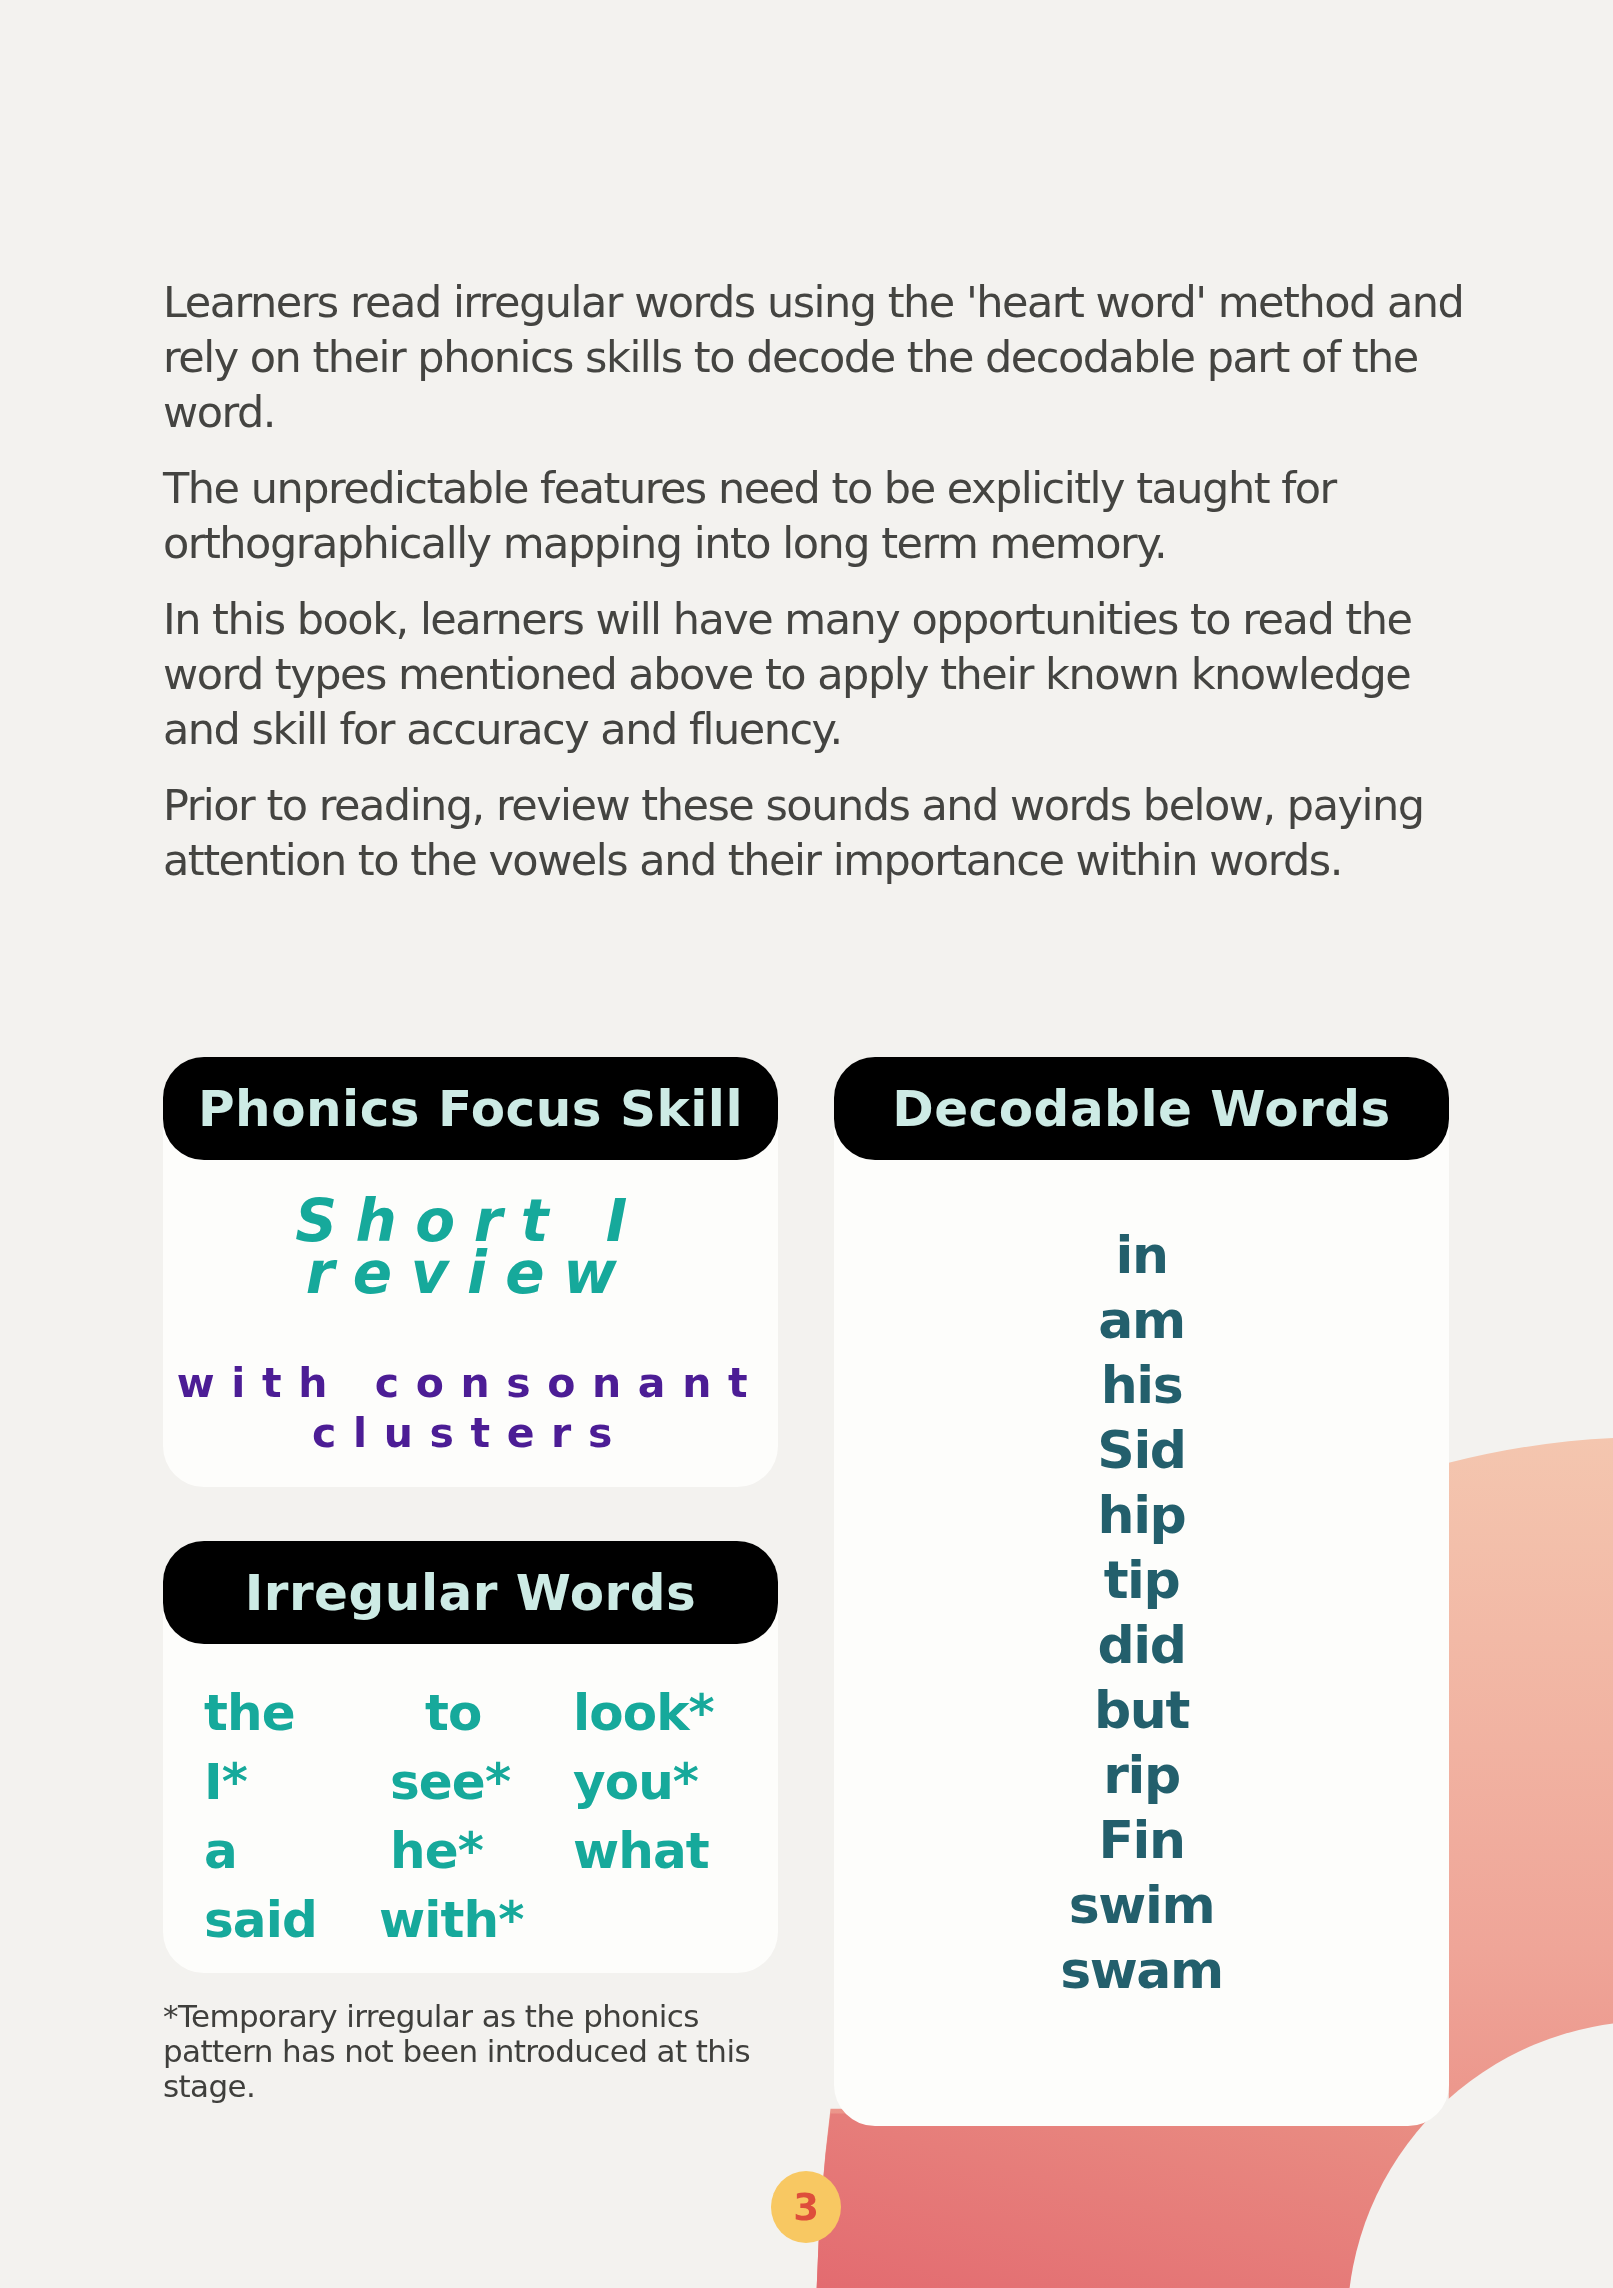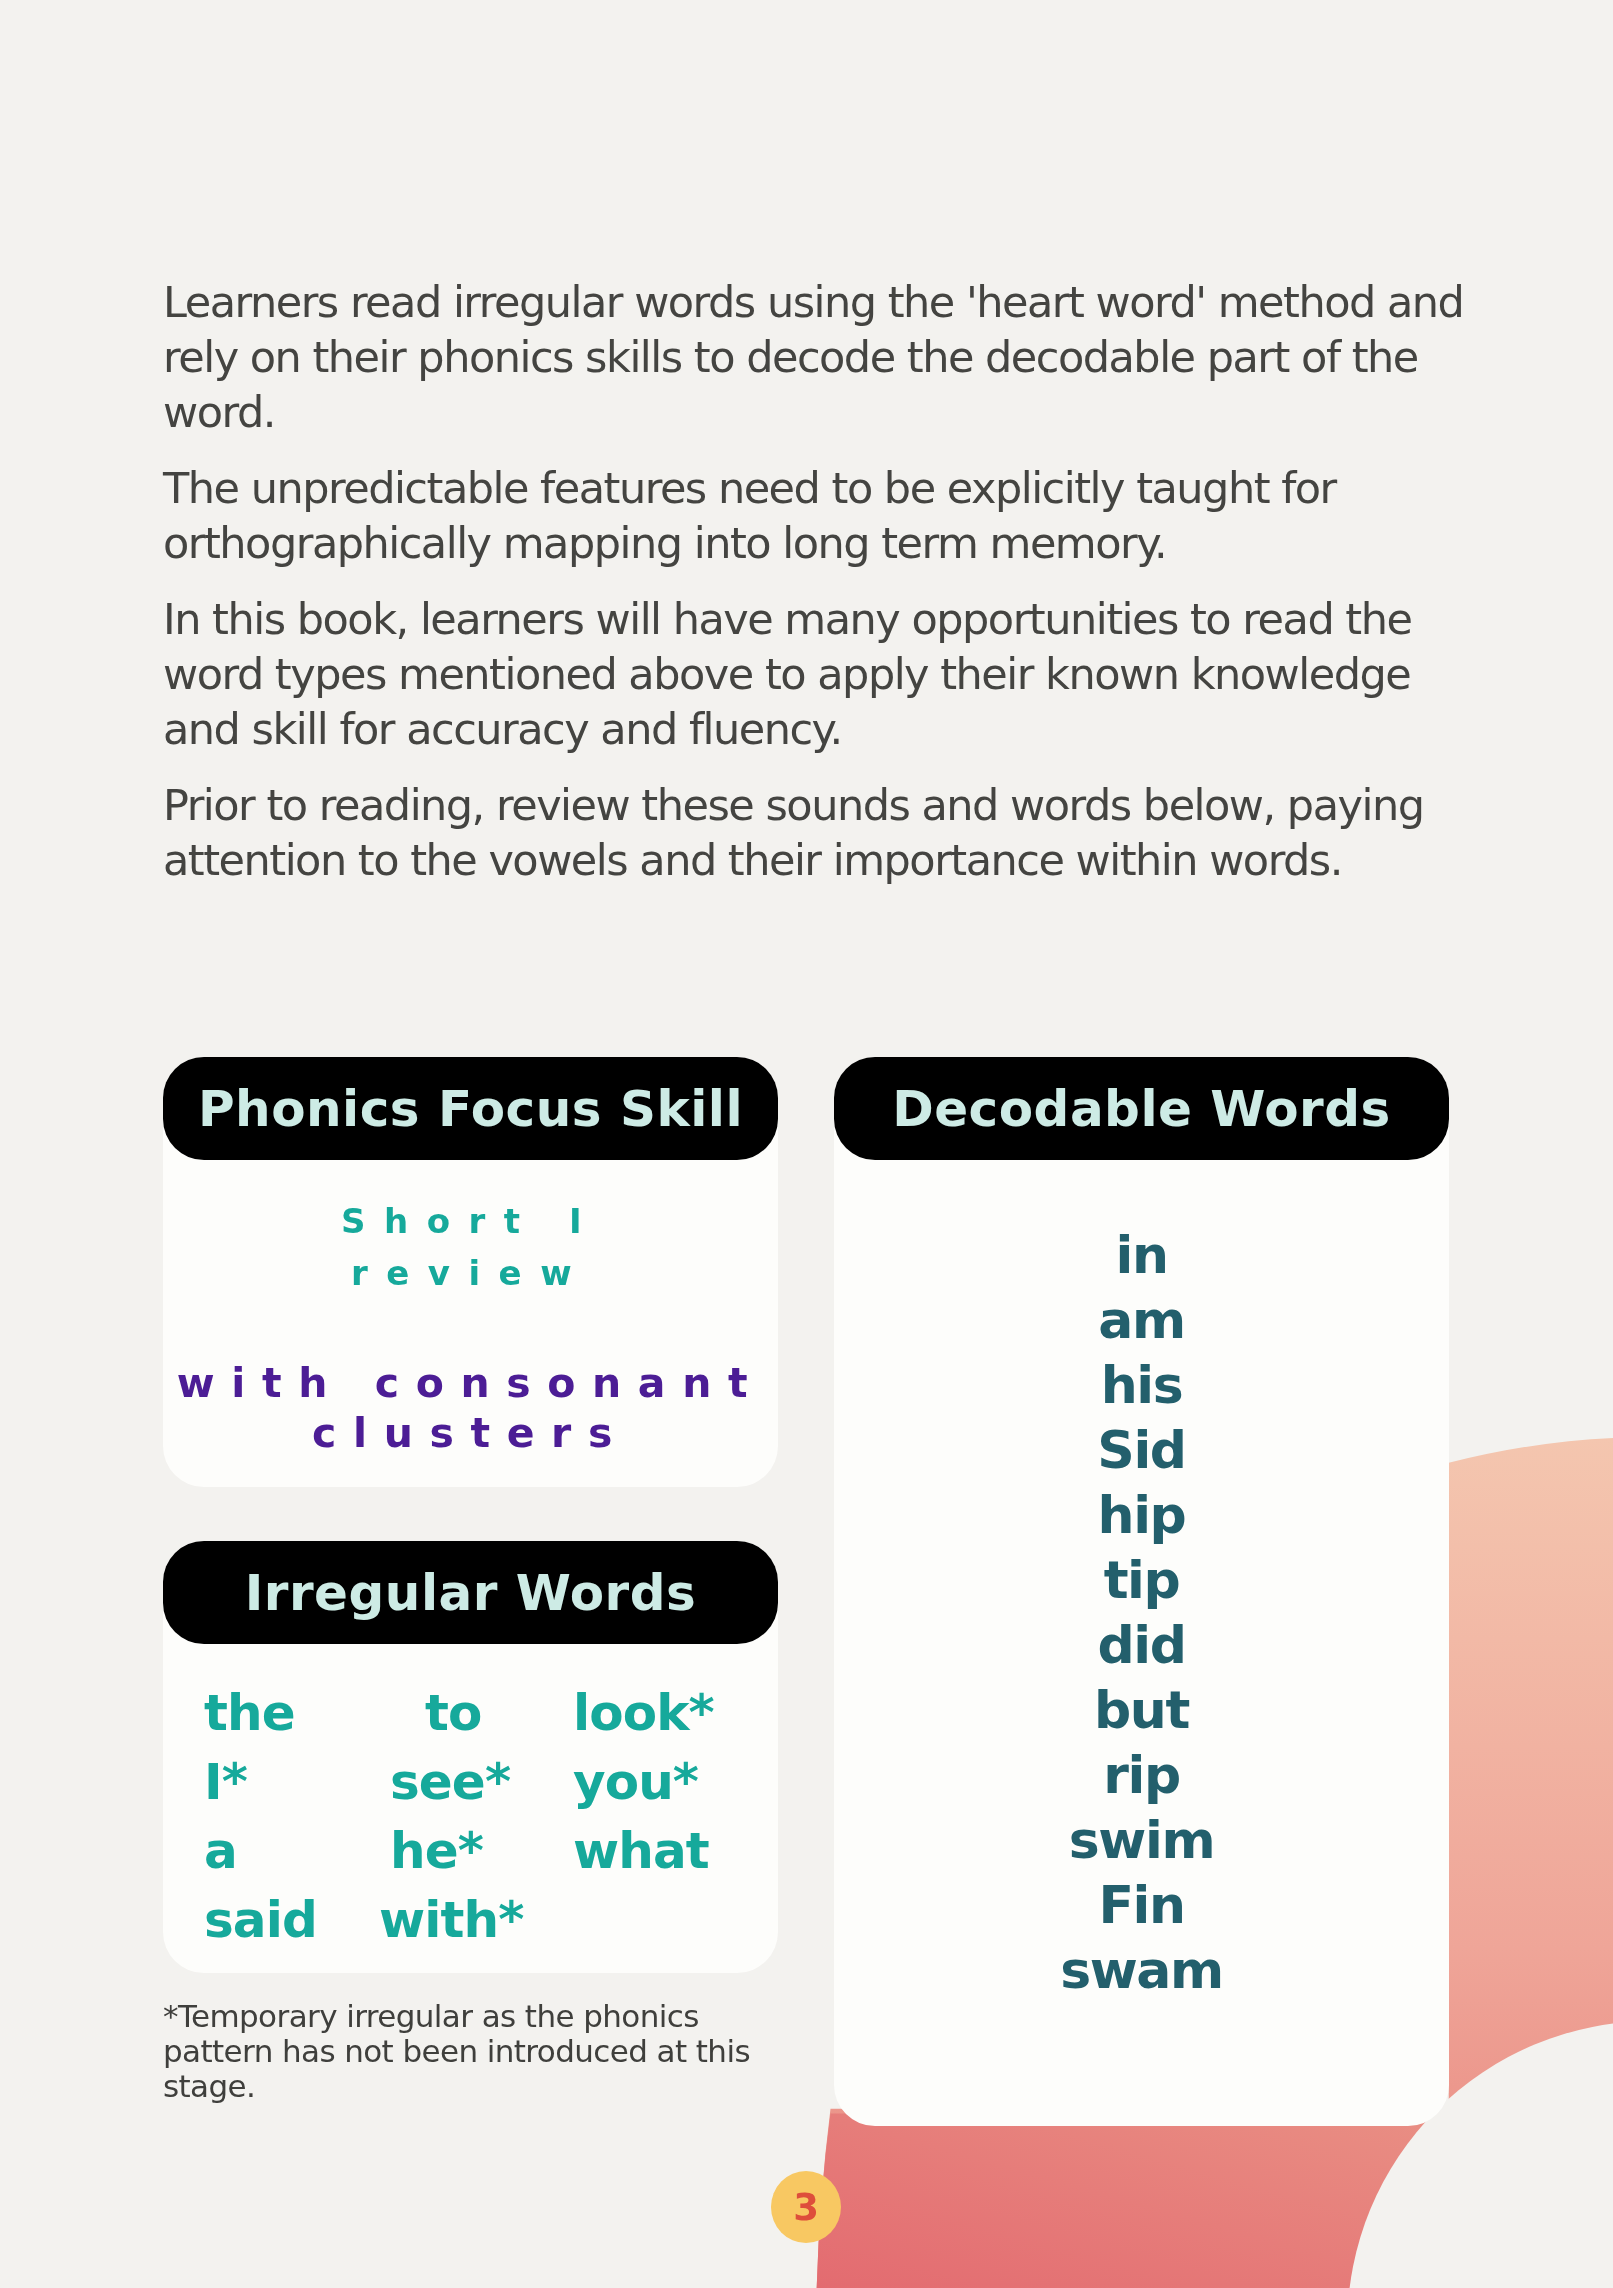--- a/index.html
+++ b/index.html
@@ -25,23 +25,24 @@
       color: #cdebe5;
       font-family: "DejaVu Sans", sans-serif; font-weight: bold;
       font-size: 50px; letter-spacing: 0.5px;
     }
     .phonics { left: 163px; top: 1057px; width: 615px; height: 430px; }
     .irregular { left: 163px; top: 1541px; width: 615px; height: 432px; }
     .decodable { left: 834px; top: 1057px; width: 615px; height: 1069px; border-radius: 41px; }
 
     .focus-title {
       position: absolute; left: 0; right: 0; top: 138px; text-align: center;
-      color: #16a99b; font-weight: bold; font-size: 34px; line-height: 52px;
+      color: #16a99b; font-weight: bold; font-size: 58px; line-height: 52px;
       letter-spacing: 18.5px;
       font-family: "DejaVu Sans", sans-serif;
+      font-style: italic;
     }
     .focus-sub {
       position: absolute; left: 0; right: 0; top: 301px; text-align: center;
       color: #4c1d95; font-weight: bold; font-size: 41px; line-height: 50px;
       letter-spacing: 16.6px;
       font-family: "DejaVu Sans", sans-serif;
     }
 
     .irr-grid {
       position: absolute; left: 41px; top: 138px;
@@ -136,22 +137,22 @@
   <div class="dec-list">
     <div>in</div>
     <div>am</div>
     <div>his</div>
     <div>Sid</div>
     <div>hip</div>
     <div>tip</div>
     <div>did</div>
     <div>but</div>
     <div>rip</div>
+    <div>Fin</div>
     <div>swim</div>
-    <div>Fin</div>
     <div>swam</div>
   </div>
 </div>
 
 <div class="footnote">*Temporary irregular as the phonics pattern has not been introduced at this stage.</div>
 
 <div class="page-badge">3</div>
 
 
 </body></html>

